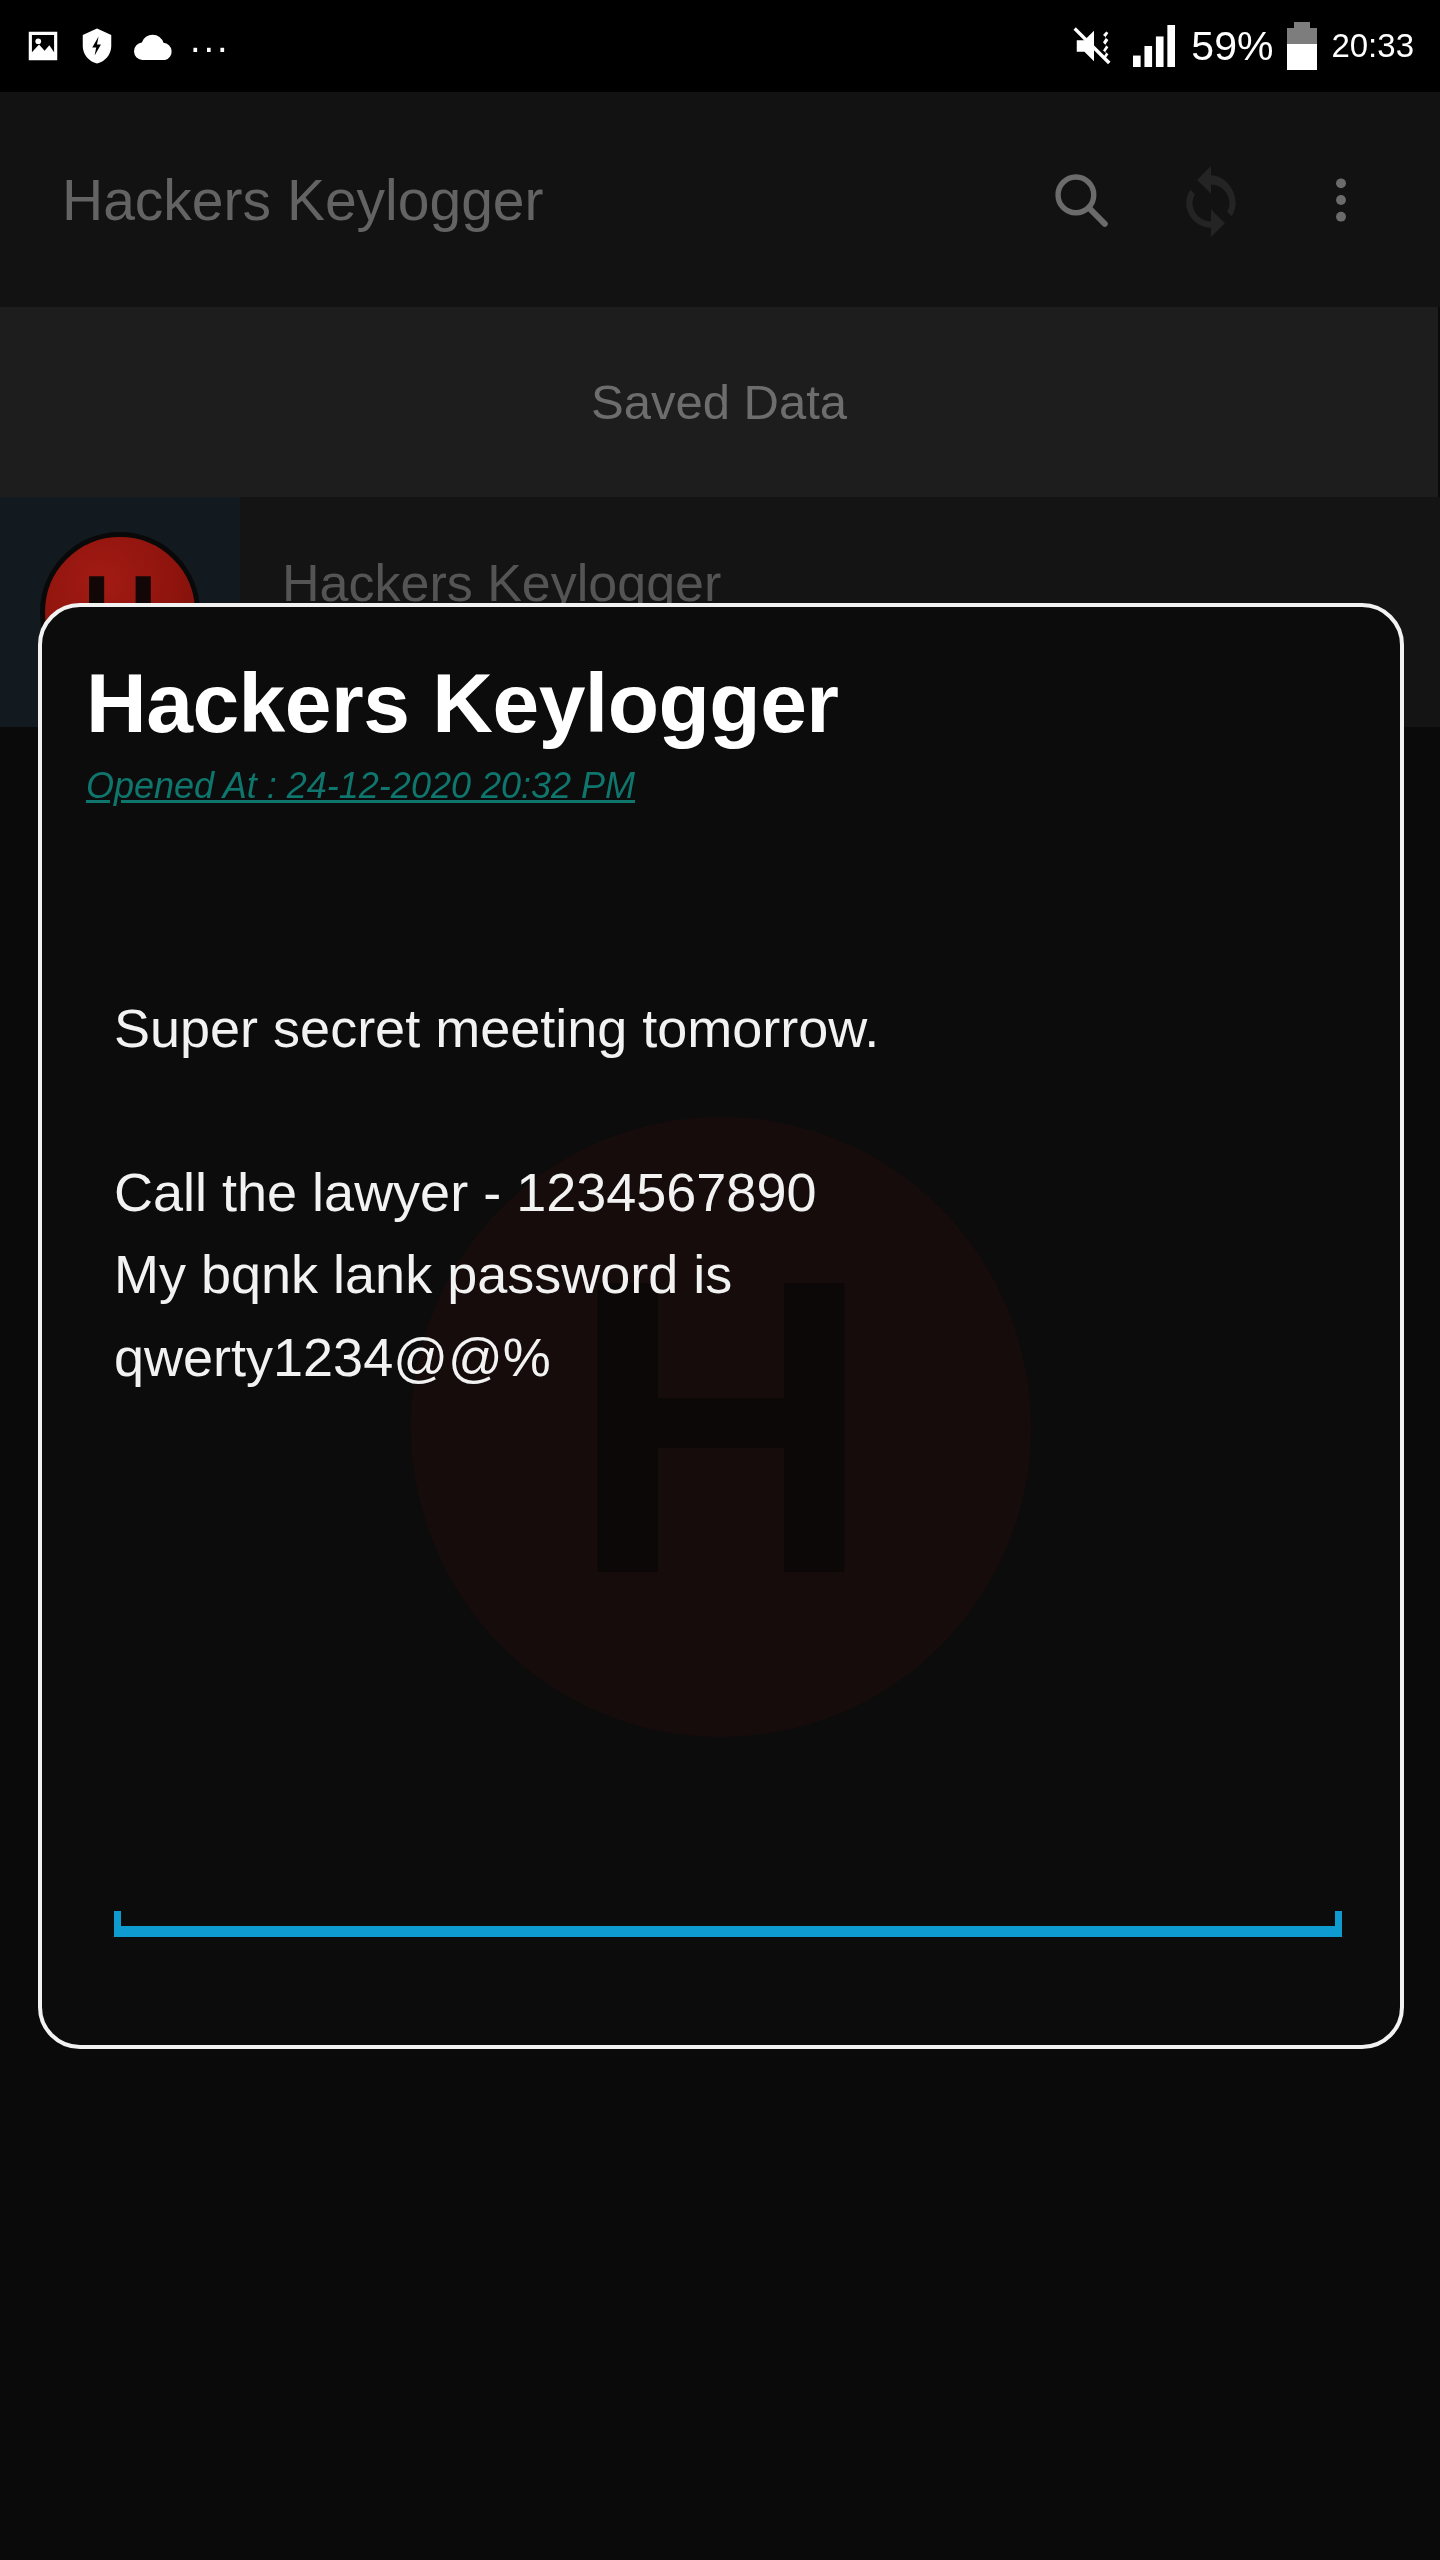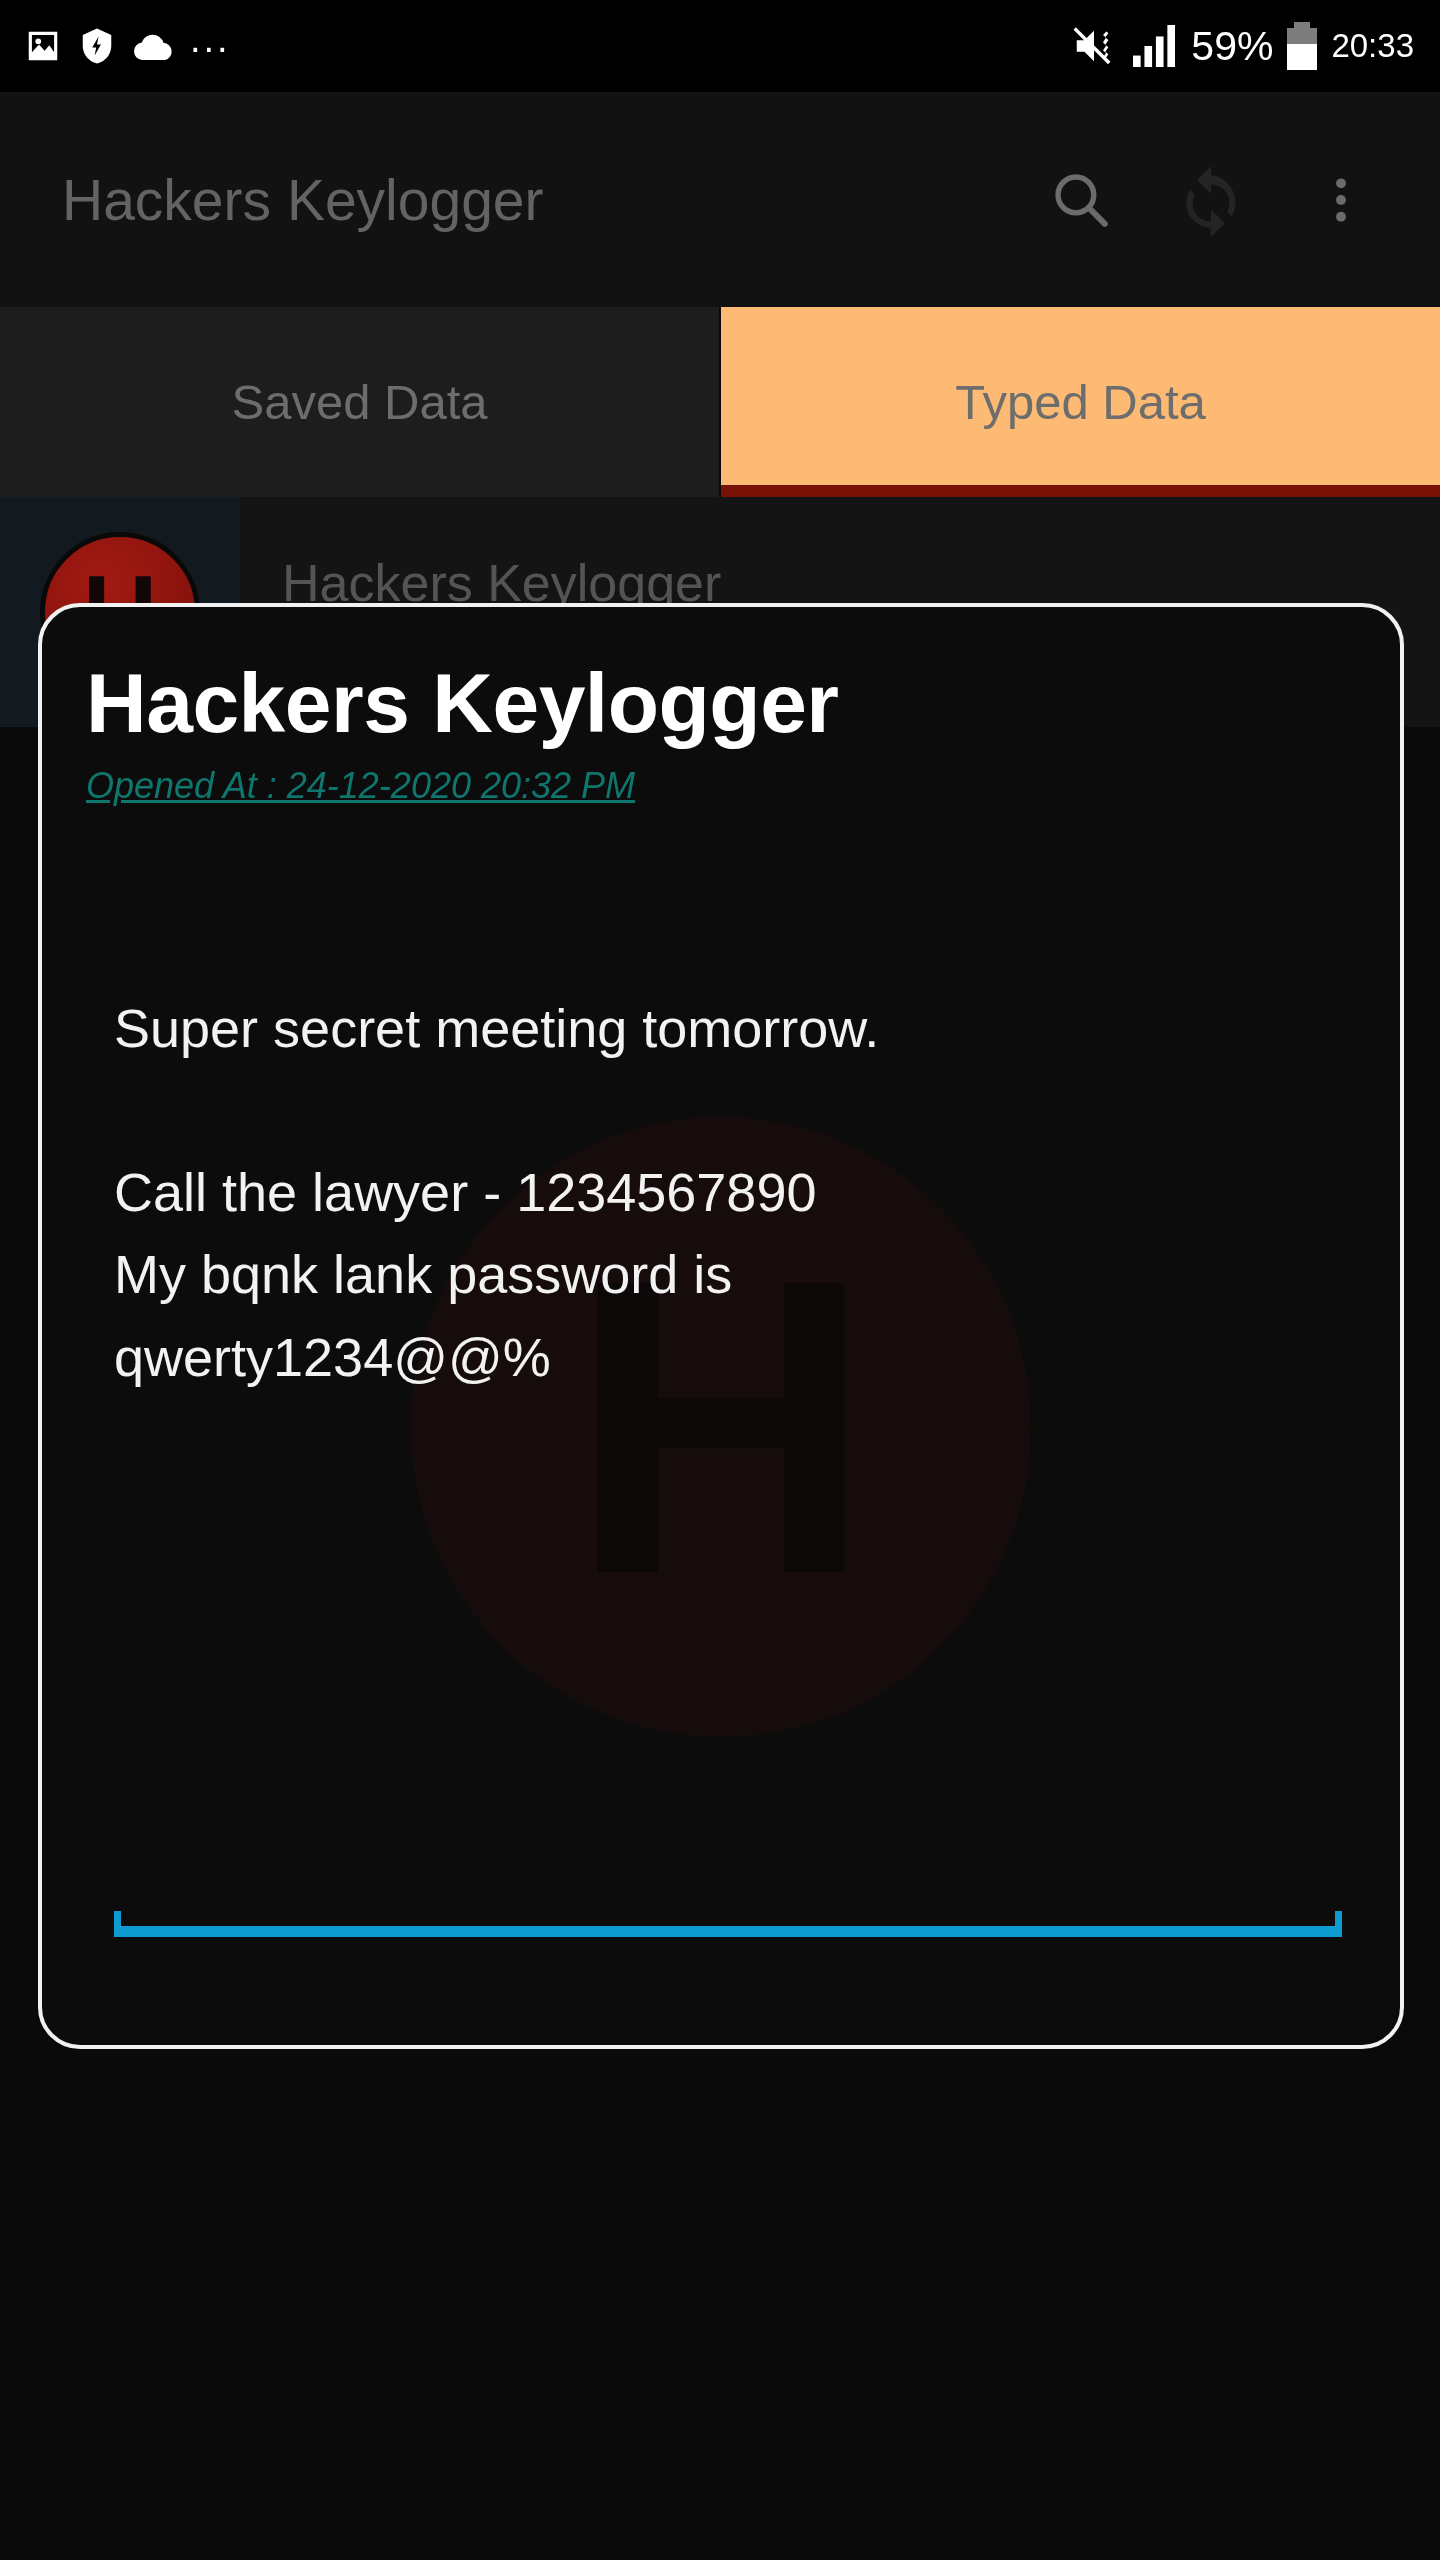--- a/index.html
+++ b/index.html
@@ -37,21 +37,21 @@
   .appbar-title {
     color:#636363; font-size:57px; font-weight:400; padding-left:62px;
     white-space:nowrap;
   }
   .appbar-actions { margin-left:auto; display:flex; align-items:center; padding-right:34px; gap:0; }
   .action-btn { width:130px; height:130px; display:flex; align-items:center; justify-content:center; }
 
   
   .tabbar {
     position:absolute; top:307px; left:0; width:1440px; height:190px;
-    background:#fdba74; display:flex;
+    background:#ffffff; display:flex;
   }
   .tab {
     flex:1 1 0; display:flex; align-items:center; justify-content:center;
     position:relative;
   }
   .tab-label { color:#6d6d6d; font-size:49px; font-weight:400; }
   .tab.first { background:#1d1d1d; border-right:2px solid #0a0a0a; }
   .tab-indicator {
     position:absolute; bottom:0; left:0; right:0; height:12px; background:#7a1106;
   }
@@ -180,24 +180,20 @@
           <circle cx="12" cy="19.4" r="2.2" fill="#6b6b6b"></circle>
         </svg>
       </div>
     </div>
   </div>
 
   <div class="tabbar">
     <div class="tab first">
       <span class="tab-label">Saved Data</span>
     </div>
-    <div class="tab">
-      <span class="tab-label">Typed Data</span>
-      <span class="tab-indicator"></span>
-    </div>
   </div>
 
   <div class="content">
     <div class="watermark">
       <span class="watermark-h">H</span>
     </div>
     <div class="list-row">
       <div class="row-avatar-cell">
         <div class="avatar">
           <span class="avatar-letter">H</span>

